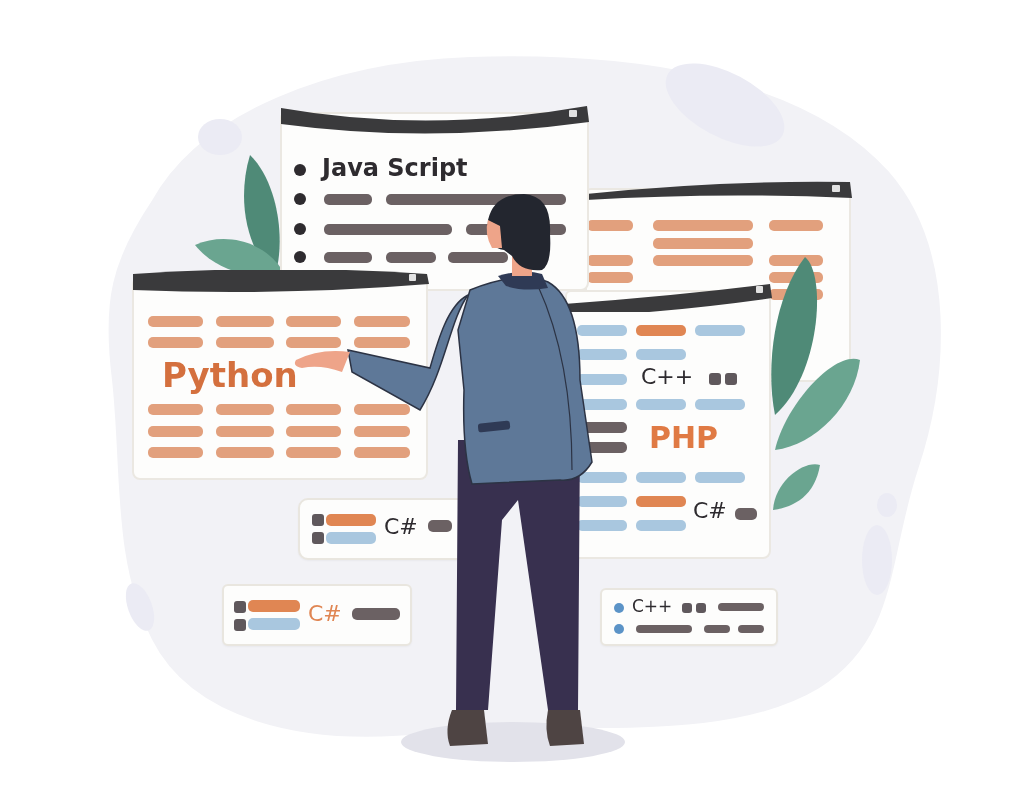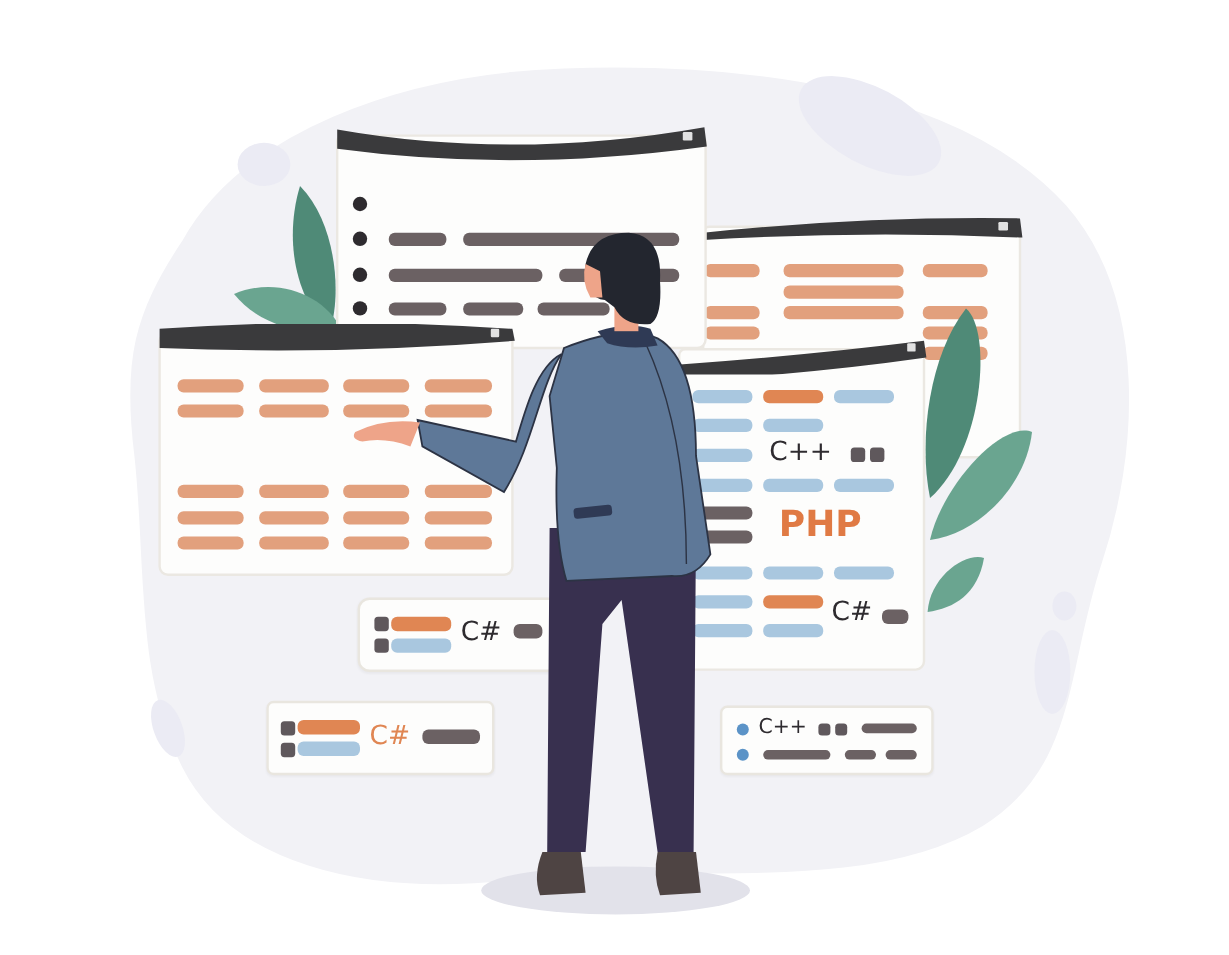--- a/index.html
+++ b/index.html
@@ -72,20 +72,21 @@
   <path d="M10,195 C20,150 70,95 95,105 C90,150 50,190 10,195 Z" fill="#6aa590"></path>
   <path d="M8,255 C10,225 40,205 55,210 C50,240 30,252 8,255 Z" fill="#6aa590"></path>
 </svg>
 
 <div class="win" style="left:280px;top:112px;width:305px;height:175px;">
   <svg class="win-bar" width="312" height="34">
     <path d="M2,4 Q150,30 308,2 L310,18 Q150,40 2,20 Z" fill="#3a3a3c"></path>
     <rect x="290" y="6" width="8" height="7" rx="1" fill="#e2e2e2"></rect>
   </svg>
   <div class="dot" style="left:12px;top:50px"></div>
+  <div class="label-dark" style="left:40px;top:40px;font-size:24px;">Java Script</div>
   <div class="dot" style="left:12px;top:79px"></div>
   <div class="bar g" style="left:42px;top:80px;width:48px"></div>
   <div class="bar g" style="left:104px;top:80px;width:180px"></div>
   <div class="dot" style="left:12px;top:109px"></div>
   <div class="bar g" style="left:42px;top:110px;width:128px"></div>
   <div class="bar g" style="left:184px;top:110px;width:100px"></div>
   <div class="dot" style="left:12px;top:137px"></div>
   <div class="bar g" style="left:42px;top:138px;width:48px"></div>
   <div class="bar g" style="left:104px;top:138px;width:50px"></div>
   <div class="bar g" style="left:166px;top:138px;width:60px"></div>
@@ -128,20 +129,21 @@
     <rect x="278" y="4" width="7" height="7" rx="1" fill="#e2e2e2"></rect>
   </svg>
   <div class="bar o" style="left:14px;top:36px;width:55px"></div>
   <div class="bar o" style="left:82px;top:36px;width:58px"></div>
   <div class="bar o" style="left:152px;top:36px;width:55px"></div>
   <div class="bar o" style="left:220px;top:36px;width:56px"></div>
   <div class="bar o" style="left:14px;top:57px;width:55px"></div>
   <div class="bar o" style="left:82px;top:57px;width:58px"></div>
   <div class="bar o" style="left:152px;top:57px;width:55px"></div>
   <div class="bar o" style="left:220px;top:57px;width:56px"></div>
+  <div class="label-orange" style="left:28px;top:75px;font-size:34px;">Python</div>
   <div class="bar o" style="left:14px;top:124px;width:55px"></div>
   <div class="bar o" style="left:82px;top:124px;width:58px"></div>
   <div class="bar o" style="left:152px;top:124px;width:55px"></div>
   <div class="bar o" style="left:220px;top:124px;width:56px"></div>
   <div class="bar o" style="left:14px;top:146px;width:55px"></div>
   <div class="bar o" style="left:82px;top:146px;width:58px"></div>
   <div class="bar o" style="left:152px;top:146px;width:55px"></div>
   <div class="bar o" style="left:220px;top:146px;width:56px"></div>
   <div class="bar o" style="left:14px;top:167px;width:55px"></div>
   <div class="bar o" style="left:82px;top:167px;width:58px"></div>

